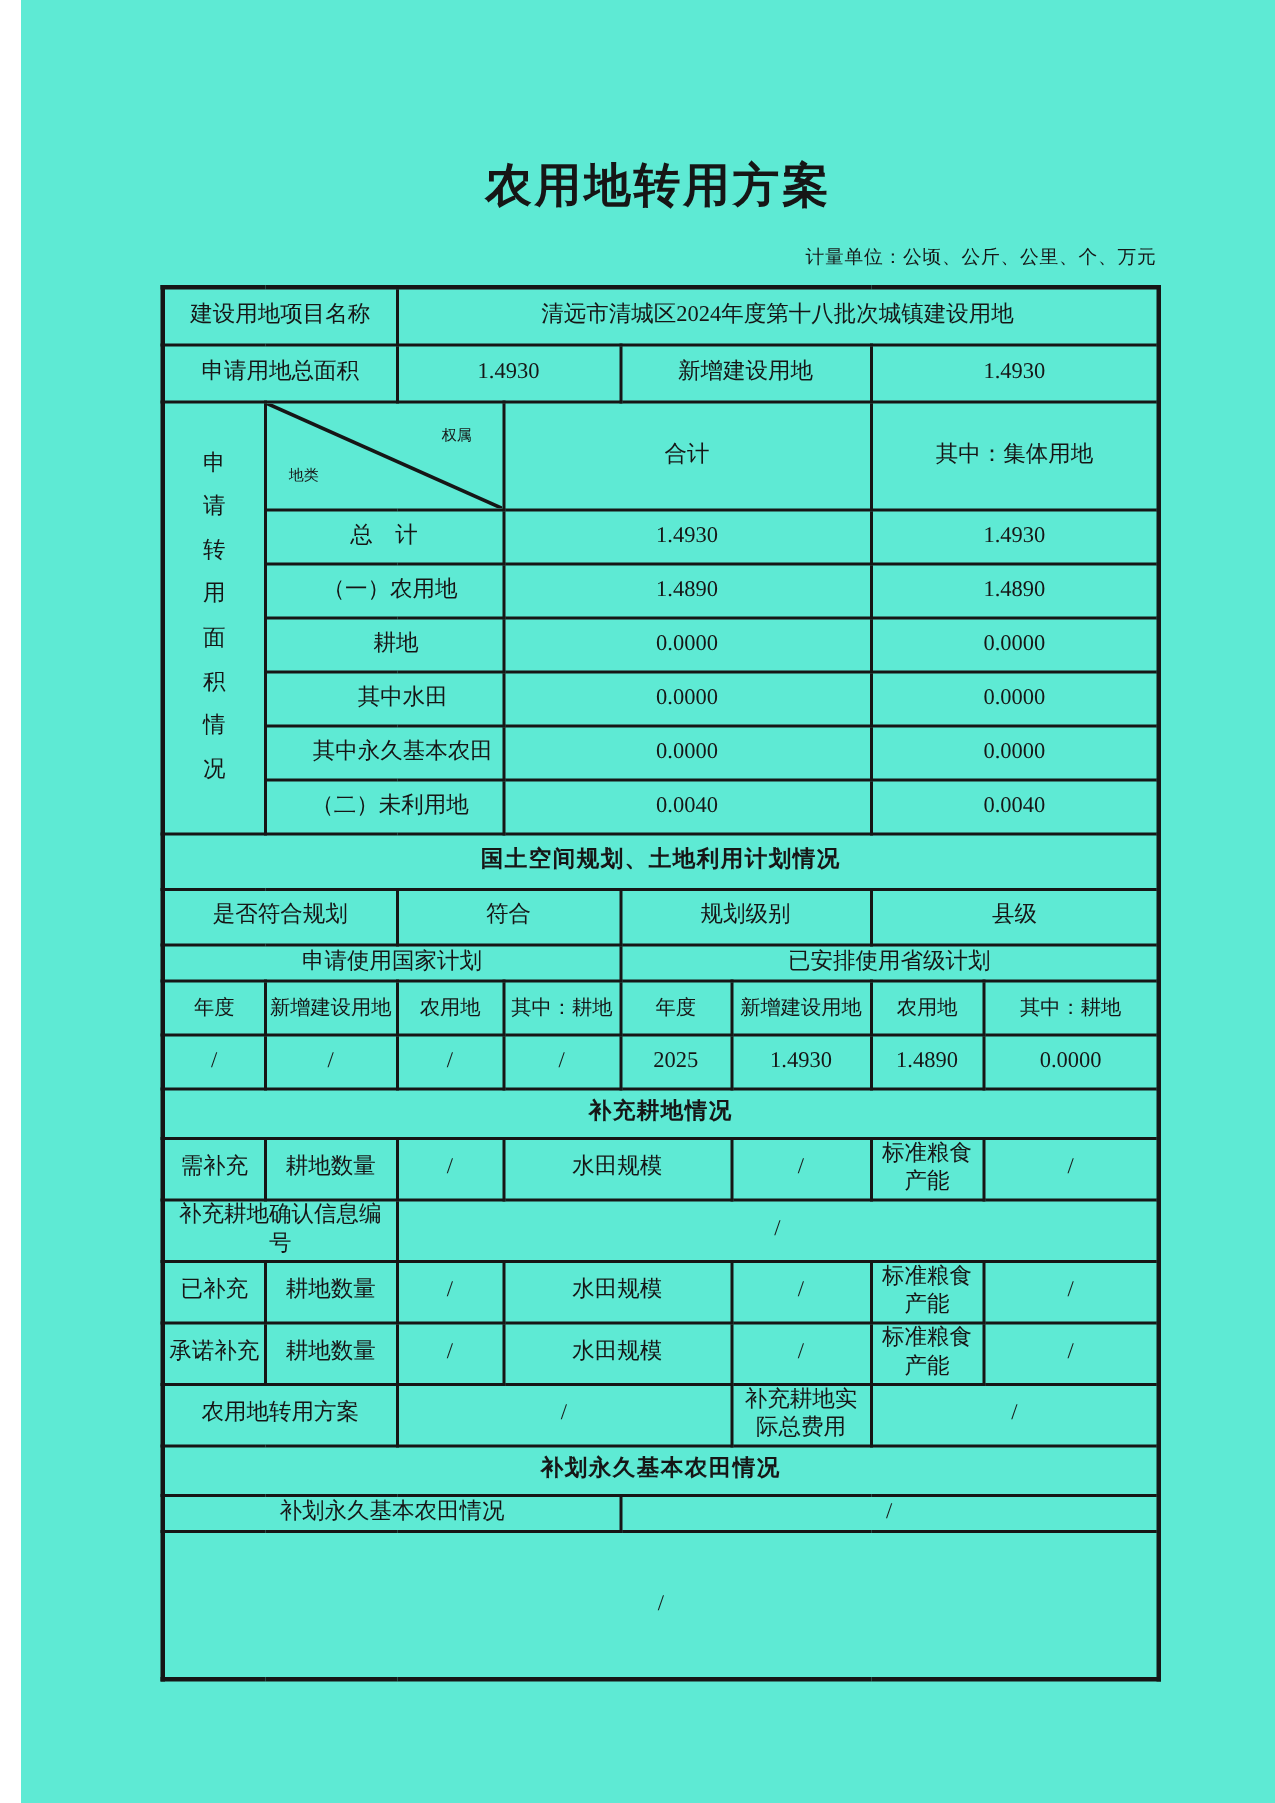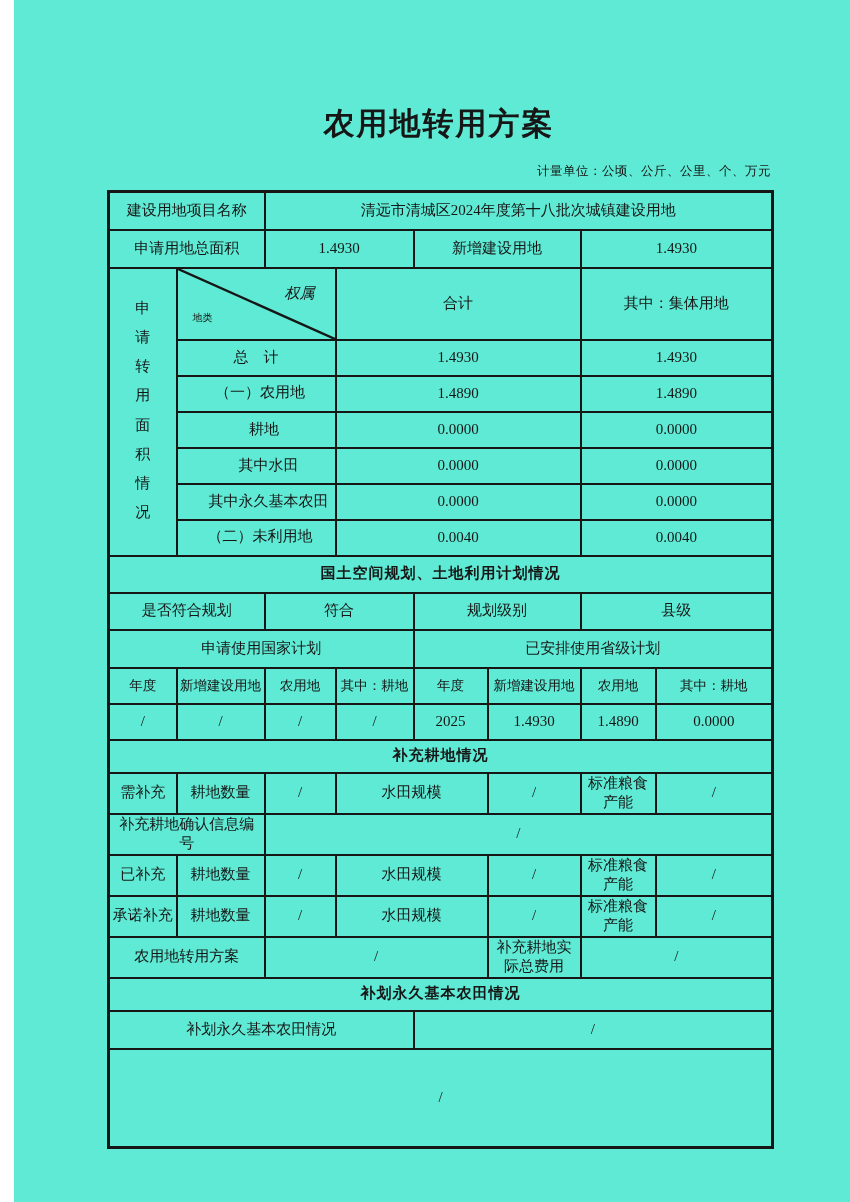--- a/index.html
+++ b/index.html
@@ -28,39 +28,39 @@
     border-collapse: collapse; table-layout: fixed;
     border: 3px solid #161616;
   }
   table.main td {
     border: 2px solid #161616;
     text-align: center; vertical-align: middle;
     font-size: 15px; padding: 0 2px;
     overflow: hidden; line-height: 1.3;
   }
   .h38{height:38px} .h72{height:72px} .h36{height:36px} .h37{height:37px}
-  .h33{height:38px} .h35{height:33px} .h34{height:34px} .h99{height:99px}
+  .h33{height:24px} .h35{height:33px} .h34{height:34px} .h99{height:99px}
 
   td.section { font-weight: bold; font-size: 17px; letter-spacing: 1px; }
 
   td.lbl { text-align: left; }
   .ind-1 { padding-left: 10px !important; font-family: Liberation Mono, monospace; }
   .ind-2 { padding-left: 18px !important; }
   .ind-3 { padding-left: 27px !important; }
 
   td.vcell { padding: 0; }
   .vertical-text {
     width: 1.1em; margin: 0 auto; word-break: break-all;
     line-height: 1.95; font-size: 15px; text-align: center; font-family: Liberation Mono, monospace;
   }
 
   td.diag-cell { position: relative; padding: 0; }
   .diag-svg { position: absolute; left: 0; top: 0; width: 100%; height: 100%; display: block; }
   .diag-land  { position: absolute; left: 15px;  bottom: 15px; font-size: 10px; }
-  .diag-owner { position: absolute; right: 20px; top: 15px;   font-size: 15px; font-style: italic; }
+  .diag-owner { position: absolute; right: 20px; top: 15px;   font-size: 10px; }
 
   tr.hdr8 td { font-size: 13.5px; padding: 0; }
   td.tight { font-size: 14px; padding: 0; line-height: 1.25; }
   td.cost-lbl { text-align: left; font-size: 14px; padding: 0 0 0 3px; line-height: 1.3; }
   td.confirm-lbl { text-align: left; padding-left: 5px; font-size: 14.5px; }
 </style>
 </head>
 <body>
 
 <div class="page">

